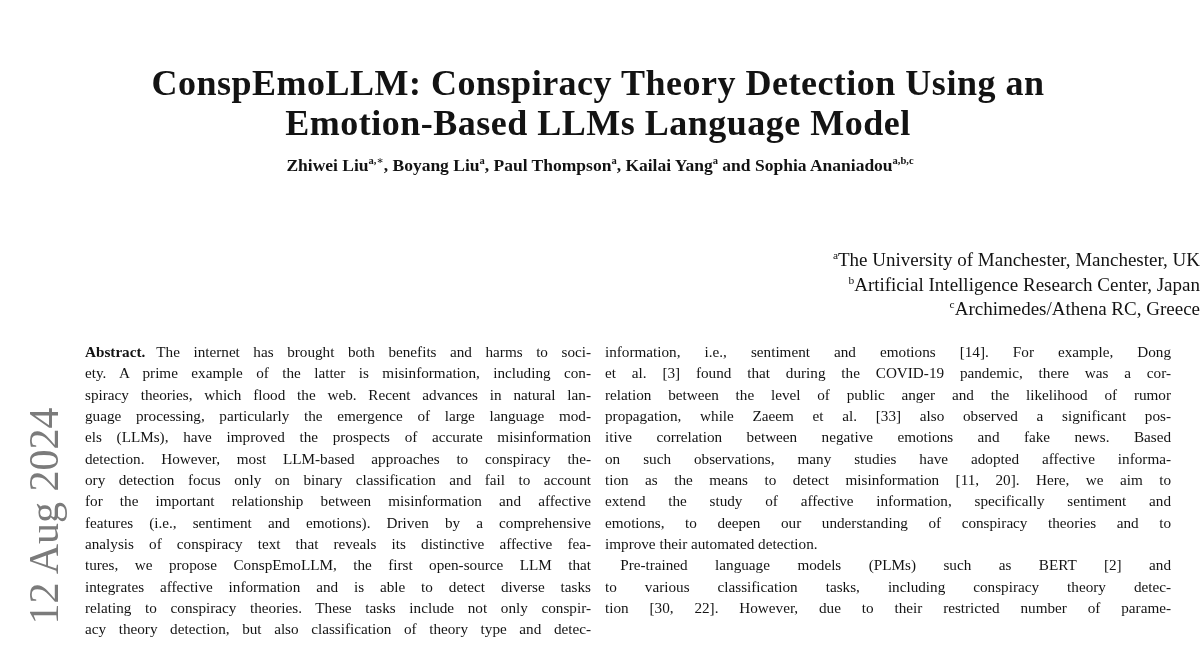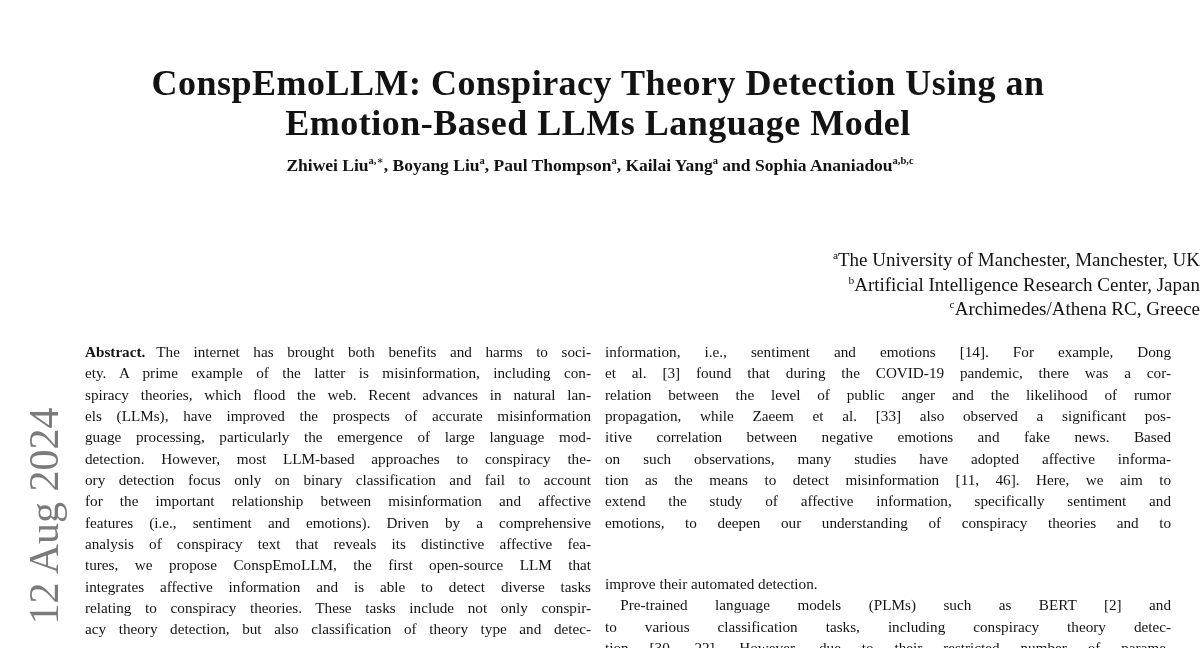--- a/index.html
+++ b/index.html
@@ -56,21 +56,21 @@
   .col { font-size: 15.2px; line-height: 21.35px; }
   .col-left  { width: 506px; }
   .col-right { width: 566px; }
   .line {
     height: 21.35px;
     overflow: hidden;
     text-align: justify;
     text-align-last: justify;
     white-space: normal;
   }
-  .line.par-end { text-align-last: left; margin-top: 40px; }
+  .line.par-end { text-align-last: left; }
   .abs-label { font-weight: bold; }
   .abs-gap { display: inline-block; width: 11px; }
 </style>
 </head>
 <body style="background: rgb(255, 255, 255); color: rgb(19, 19, 19);">
 
 <div class="watermark" style="color: rgb(123, 123, 123);">12 Aug 2024</div>
 
 <div class="title">
   <div>ConspEmoLLM: Conspiracy Theory Detection Using an</div>
@@ -83,40 +83,40 @@
     <div><sup>a</sup><span>The University of Manchester, Manchester, UK</span></div>
     <div><sup>b</sup><span>Artificial Intelligence Research Center, Japan</span></div>
     <div><sup>c</sup><span>Archimedes/Athena RC, Greece</span></div>
   </div>
 
 <div class="columns">
   <div class="col col-left" id="col-left">
       <div class="line"><span class="abs-label">Abstract.</span><span class="abs-gap"></span><span>The internet has brought both benefits and harms to soci-</span></div>
       <div class="line">ety. A prime example of the latter is misinformation, including con-</div>
       <div class="line">spiracy theories, which flood the web. Recent advances in natural lan-</div>
+      <div class="line">guage processing, particularly the emergence of large language mod-</div>
       <div class="line">els (LLMs), have improved the prospects of accurate misinformation</div>
-      <div class="line">guage processing, particularly the emergence of large language mod-</div>
       <div class="line">detection. However, most LLM-based approaches to conspiracy the-</div>
       <div class="line">ory detection focus only on binary classification and fail to account</div>
       <div class="line">for the important relationship between misinformation and affective</div>
       <div class="line">features (i.e., sentiment and emotions). Driven by a comprehensive</div>
       <div class="line">analysis of conspiracy text that reveals its distinctive affective fea-</div>
       <div class="line">tures, we propose ConspEmoLLM, the first open-source LLM that</div>
       <div class="line">integrates affective information and is able to detect diverse tasks</div>
       <div class="line">relating to conspiracy theories. These tasks include not only conspir-</div>
       <div class="line">acy theory detection, but also classification of theory type and detec-</div>
     </div>
   <div class="col col-right" id="col-right">
       <div class="line">information, i.e., sentiment and emotions [14]. For example, Dong</div>
       <div class="line">et al. [3] found that during the COVID-19 pandemic, there was a cor-</div>
       <div class="line">relation between the level of public anger and the likelihood of rumor</div>
       <div class="line">propagation, while Zaeem et al. [33] also observed a significant pos-</div>
       <div class="line">itive correlation between negative emotions and fake news. Based</div>
       <div class="line">on such observations, many studies have adopted affective informa-</div>
-      <div class="line">tion as the means to detect misinformation [11, 46]. Here, we aim to</div>
+      <div class="line">tion as the means to detect misinformation [11, 20]. Here, we aim to</div>
       <div class="line">extend the study of affective information, specifically sentiment and</div>
       <div class="line">emotions, to deepen our understanding of conspiracy theories and to</div>
       <div class="line par-end">improve their automated detection.</div>
       <div class="line"> Pre-trained language models (PLMs) such as BERT [2] and</div>
       <div class="line">to various classification tasks, including conspiracy theory detec-</div>
       <div class="line">tion [30, 22]. However, due to their restricted number of parame-</div>
     </div>
 </div>
 
 </body></html>

